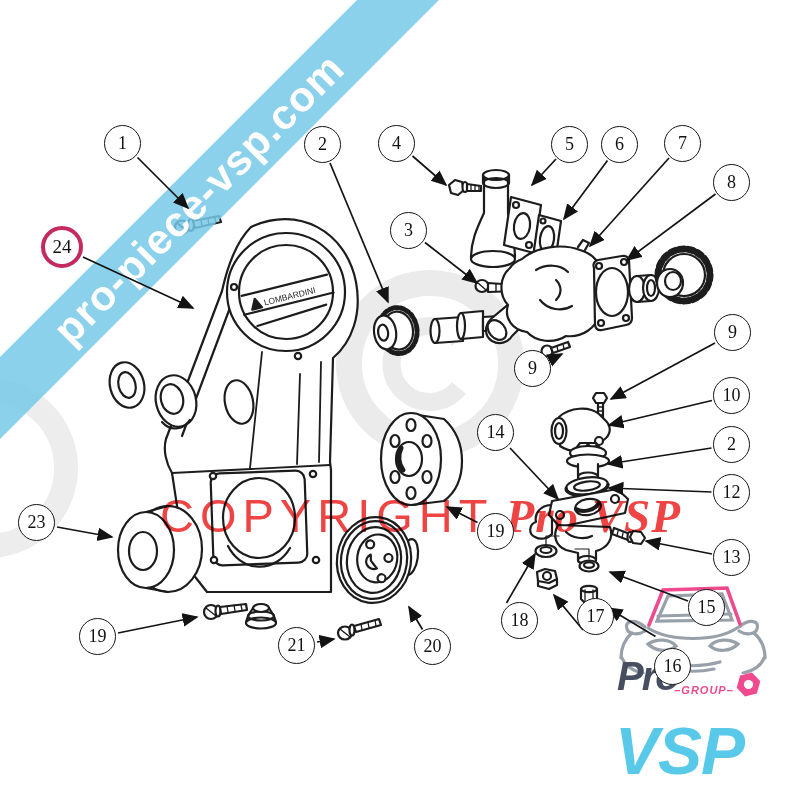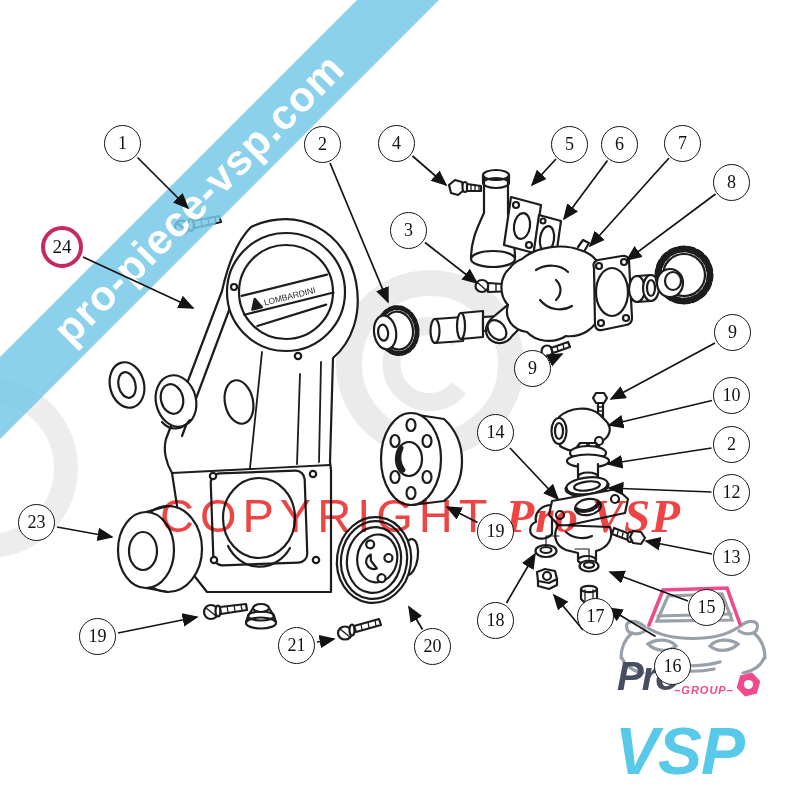--- a/index.html
+++ b/index.html
@@ -390,21 +390,21 @@
   <div class="callout" style="left:514px;top:350px;">9</div>
   <div class="callout" style="left:714px;top:314px;">9</div>
   <div class="callout" style="left:713px;top:377px;">10</div>
   <div class="callout" style="left:713px;top:426px;">2</div>
   <div class="callout" style="left:713px;top:474px;">12</div>
   <div class="callout" style="left:713px;top:539px;">13</div>
   <div class="callout" style="left:477px;top:414px;">14</div>
   <div class="callout" style="left:688px;top:589px;">15</div>
   <div class="callout" style="left:654px;top:648px;">16</div>
   <div class="callout" style="left:577px;top:598px;">17</div>
-  <div class="callout" style="left:477px;top:602px;">18</div>
+  <div class="callout" style="left:501px;top:602px;">18</div>
   <div class="callout" style="left:477px;top:513px;">19</div>
   <div class="callout" style="left:414px;top:628px;">20</div>
   <div class="callout" style="left:278px;top:627px;">21</div>
   <div class="callout" style="left:79px;top:618px;">19</div>
   <div class="callout" style="left:18px;top:504px;">23</div>
   <div class="callout hl" style="left: 41px; top: 226px; border-color: rgb(196, 42, 94);">24</div>
 
 </div>
 
 </body></html>

